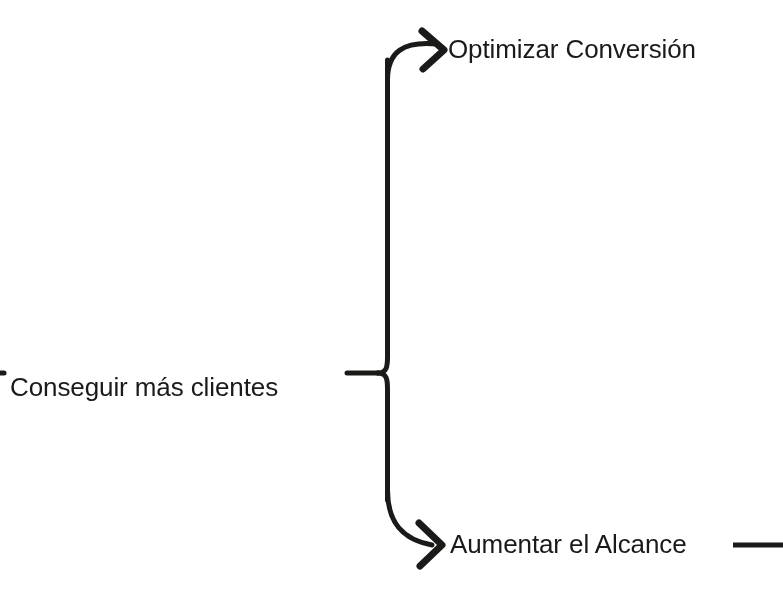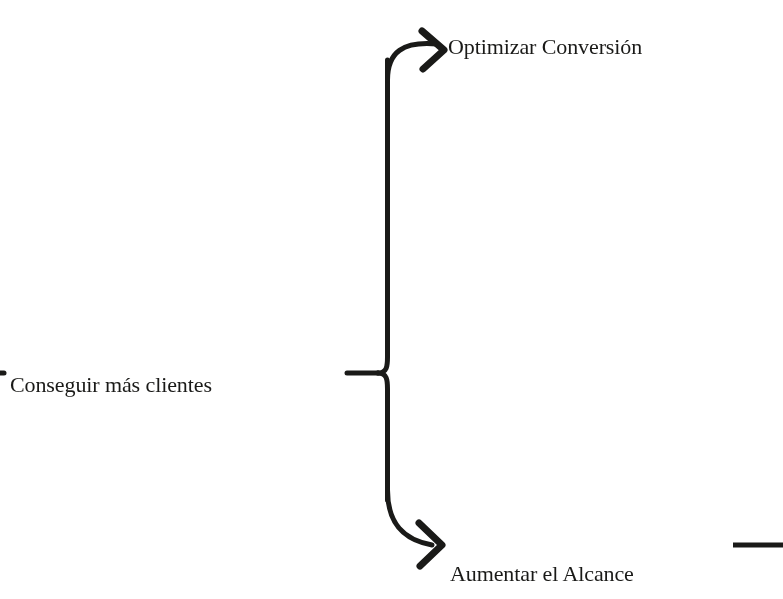--- a/index.html
+++ b/index.html
@@ -16,40 +16,39 @@
   }
   #canvas {
     position: absolute;
     left: 0;
     top: 0;
     width: 783px;
     height: 599px;
   }
   .node-label {
     position: absolute;
-    font-family: Liberation Serif, serif;
-    font-size: 22px;
+    font-family: Liberation Sans, sans-serif;
+    font-size: 26px;
     font-weight: 400;
     line-height: 1;
     color: #1a1a18;
     white-space: nowrap;
     letter-spacing: -0.1px;
   }
   #label-root {
     left: 10px;
     top: 374px;
   }
   #label-top {
     left: 448px;
     top: 36px;
   }
   #label-bottom {
     left: 450px;
     top: 531px;
-    margin-top: 32px;
   }
 </style>
 </head>
 <body>
 
 <svg id="canvas" viewBox="0 0 783 599" xmlns="http://www.w3.org/2000/svg">
 
   <path d="M -6 373 L 4 373" fill="none" stroke="#1a1a18" stroke-width="5" stroke-linecap="round"></path>
 
   <path d="M 347 373 L 378 373" fill="none" stroke="#1a1a18" stroke-width="5" stroke-linecap="round"></path>

